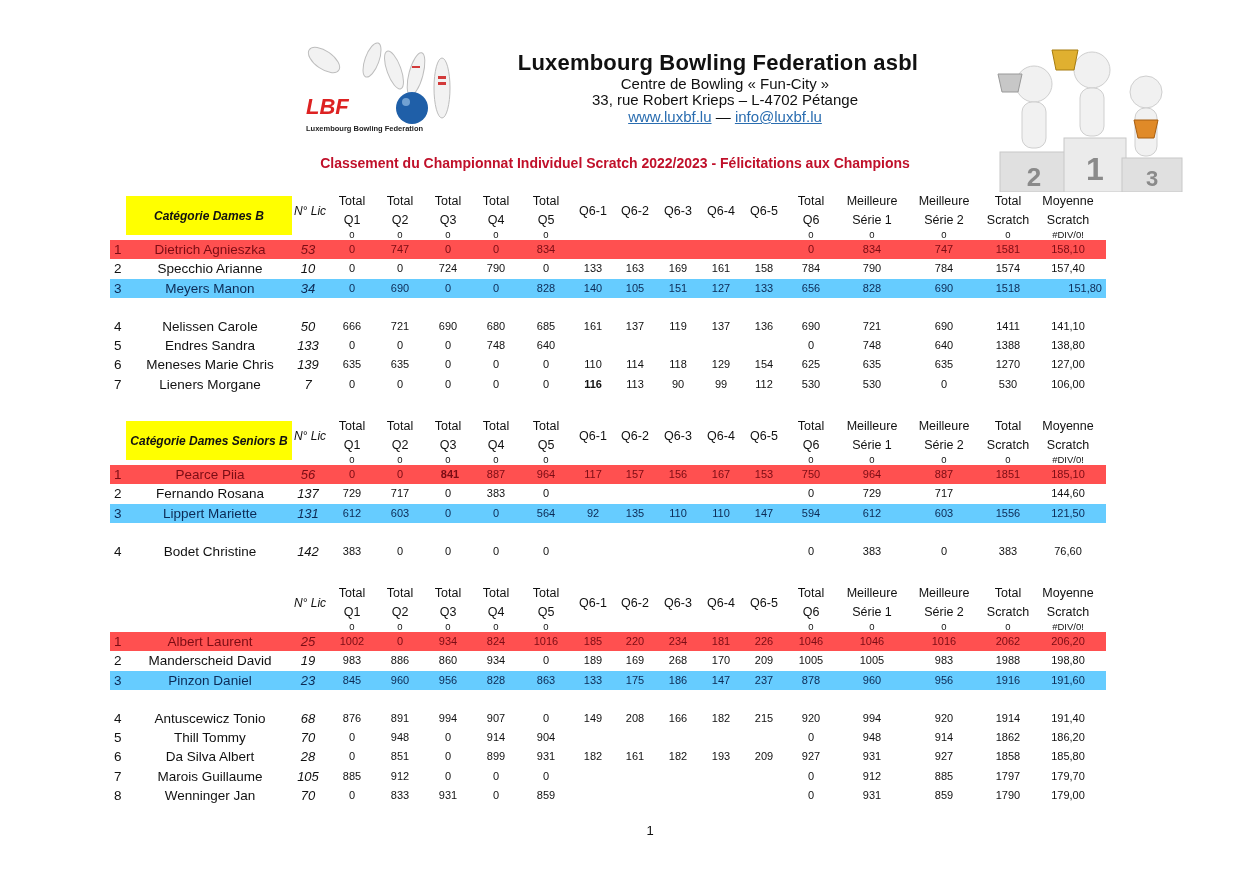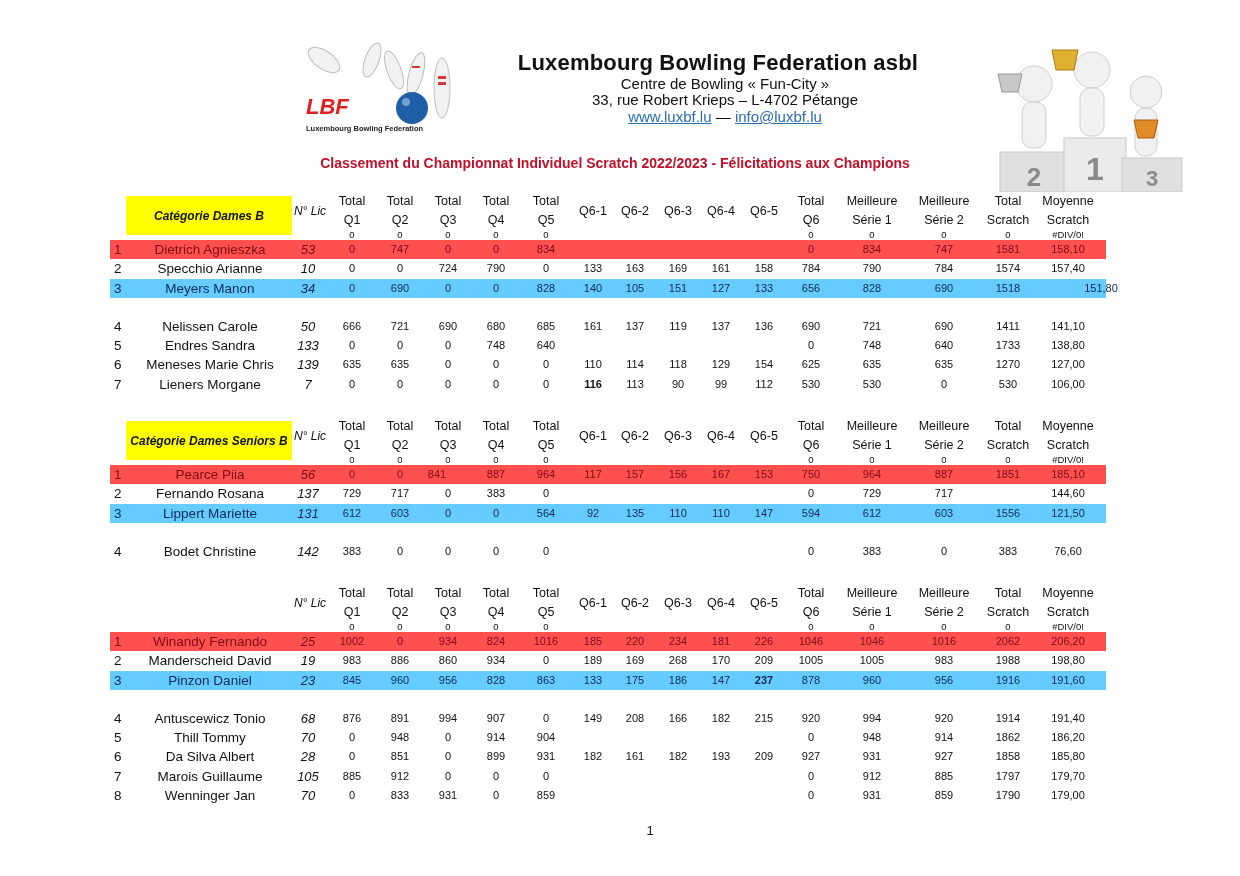--- a/index.html
+++ b/index.html
@@ -210,21 +210,21 @@
         <span class="cell" style="left: 414px; width: 44px;">828</span>
         <span class="cell" style="left: 460px; width: 46px;">140</span>
         <span class="cell" style="left: 502px; width: 46px;">105</span>
         <span class="cell" style="left: 545px; width: 46px;">151</span>
         <span class="cell" style="left: 588px; width: 46px;">127</span>
         <span class="cell" style="left: 631px; width: 46px;">133</span>
         <span class="cell" style="left: 674px; width: 54px;">656</span>
         <span class="cell" style="left: 726px; width: 72px;">828</span>
         <span class="cell" style="left: 798px; width: 72px;">690</span>
         <span class="cell" style="left: 870px; width: 56px;">1518</span>
-        <span class="cell" style="left: 957px; width: 68px;">151,80</span>
+        <span class="cell" style="left: 924px; width: 68px; text-align: right;">151,80</span>
       </div>
       <div class="row gap"></div>
       <div class="row">
         <span class="cell rank">4</span>
         <span class="cell name">Nelissen Carole</span>
         <span class="cell lic">50</span>
         <span class="cell" style="left: 222px; width: 40px;">666</span>
         <span class="cell" style="left: 270px; width: 40px;">721</span>
         <span class="cell" style="left: 318px; width: 40px;">690</span>
         <span class="cell" style="left: 366px; width: 40px;">680</span>
@@ -250,21 +250,21 @@
         <span class="cell" style="left: 366px; width: 40px;">748</span>
         <span class="cell" style="left: 414px; width: 44px;">640</span>
         <span class="cell" style="left: 460px; width: 46px;"></span>
         <span class="cell" style="left: 502px; width: 46px;"></span>
         <span class="cell" style="left: 545px; width: 46px;"></span>
         <span class="cell" style="left: 588px; width: 46px;"></span>
         <span class="cell" style="left: 631px; width: 46px;"></span>
         <span class="cell" style="left: 674px; width: 54px;">0</span>
         <span class="cell" style="left: 726px; width: 72px;">748</span>
         <span class="cell" style="left: 798px; width: 72px;">640</span>
-        <span class="cell" style="left: 870px; width: 56px;">1733</span>
+        <span class="cell" style="left: 870px; width: 56px;">1388</span>
         <span class="cell" style="left: 924px; width: 68px;">138,80</span>
       </div>
       <div class="row">
         <span class="cell rank">6</span>
         <span class="cell name">Meneses Marie Chris</span>
         <span class="cell lic">139</span>
         <span class="cell" style="left: 222px; width: 40px;">635</span>
         <span class="cell" style="left: 270px; width: 40px;">635</span>
         <span class="cell" style="left: 318px; width: 40px;">0</span>
         <span class="cell" style="left: 366px; width: 40px;">0</span>
@@ -360,21 +360,21 @@
         <div class="col" style="left: 547px; width: 42px; top: 14px;">Q6-3</div>
         <div class="col" style="left: 590px; width: 42px; top: 14px;">Q6-4</div>
         <div class="col" style="left: 633px; width: 42px; top: 14px;">Q6-5</div>
       </div>
       <div class="row gold">
         <span class="cell rank">1</span>
         <span class="cell name">Pearce Piia</span>
         <span class="cell lic">56</span>
         <span class="cell" style="left: 222px; width: 40px;">0</span>
         <span class="cell" style="left: 270px; width: 40px;">0</span>
-        <span class="cell" style="left: 307px; width: 40px;">841</span>
+        <span class="cell" style="left: 320px; width: 40px; font-weight: bold;">841</span>
         <span class="cell" style="left: 366px; width: 40px;">887</span>
         <span class="cell" style="left: 414px; width: 44px;">964</span>
         <span class="cell" style="left: 460px; width: 46px;">117</span>
         <span class="cell" style="left: 502px; width: 46px;">157</span>
         <span class="cell" style="left: 545px; width: 46px;">156</span>
         <span class="cell" style="left: 588px; width: 46px;">167</span>
         <span class="cell" style="left: 631px; width: 46px;">153</span>
         <span class="cell" style="left: 674px; width: 54px;">750</span>
         <span class="cell" style="left: 726px; width: 72px;">964</span>
         <span class="cell" style="left: 798px; width: 72px;">887</span>
@@ -497,21 +497,21 @@
           <span class="zero">#DIV/0!</span>
         </div>
         <div class="col" style="left: 462px; width: 42px; top: 14px;">Q6-1</div>
         <div class="col" style="left: 504px; width: 42px; top: 14px;">Q6-2</div>
         <div class="col" style="left: 547px; width: 42px; top: 14px;">Q6-3</div>
         <div class="col" style="left: 590px; width: 42px; top: 14px;">Q6-4</div>
         <div class="col" style="left: 633px; width: 42px; top: 14px;">Q6-5</div>
       </div>
       <div class="row gold">
         <span class="cell rank">1</span>
-        <span class="cell name">Winandy Fernando</span>
+        <span class="cell name">Albert Laurent</span>
         <span class="cell lic">25</span>
         <span class="cell" style="left: 222px; width: 40px;">1002</span>
         <span class="cell" style="left: 270px; width: 40px;">0</span>
         <span class="cell" style="left: 318px; width: 40px;">934</span>
         <span class="cell" style="left: 366px; width: 40px;">824</span>
         <span class="cell" style="left: 414px; width: 44px;">1016</span>
         <span class="cell" style="left: 460px; width: 46px;">185</span>
         <span class="cell" style="left: 502px; width: 46px;">220</span>
         <span class="cell" style="left: 545px; width: 46px;">234</span>
         <span class="cell" style="left: 588px; width: 46px;">181</span>
@@ -548,21 +548,21 @@
         <span class="cell lic">23</span>
         <span class="cell" style="left: 222px; width: 40px;">845</span>
         <span class="cell" style="left: 270px; width: 40px;">960</span>
         <span class="cell" style="left: 318px; width: 40px;">956</span>
         <span class="cell" style="left: 366px; width: 40px;">828</span>
         <span class="cell" style="left: 414px; width: 44px;">863</span>
         <span class="cell" style="left: 460px; width: 46px;">133</span>
         <span class="cell" style="left: 502px; width: 46px;">175</span>
         <span class="cell" style="left: 545px; width: 46px;">186</span>
         <span class="cell" style="left: 588px; width: 46px;">147</span>
-        <span class="cell" style="left: 631px; width: 46px; font-weight: bold;">237</span>
+        <span class="cell" style="left: 631px; width: 46px;">237</span>
         <span class="cell" style="left: 674px; width: 54px;">878</span>
         <span class="cell" style="left: 726px; width: 72px;">960</span>
         <span class="cell" style="left: 798px; width: 72px;">956</span>
         <span class="cell" style="left: 870px; width: 56px;">1916</span>
         <span class="cell" style="left: 924px; width: 68px;">191,60</span>
       </div>
       <div class="row gap"></div>
       <div class="row">
         <span class="cell rank">4</span>
         <span class="cell name">Antuscewicz Tonio</span>

